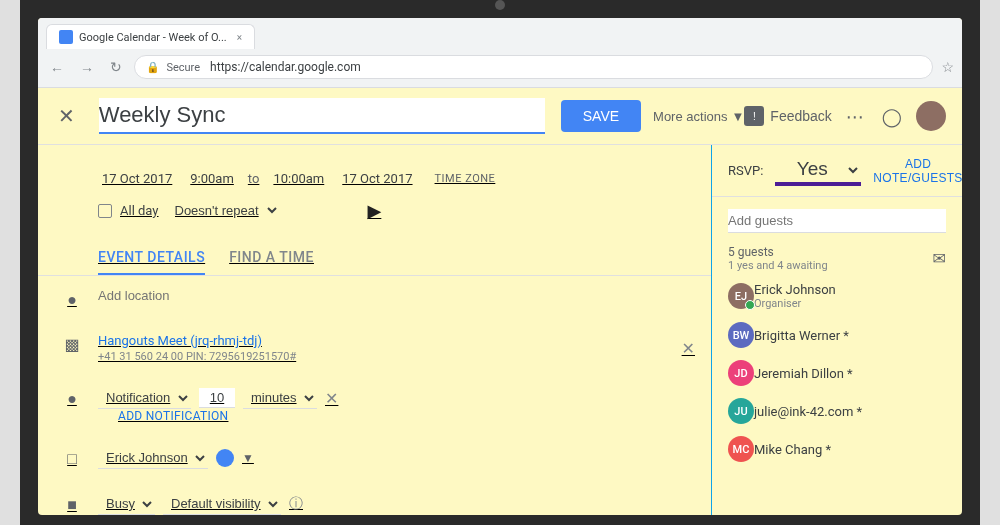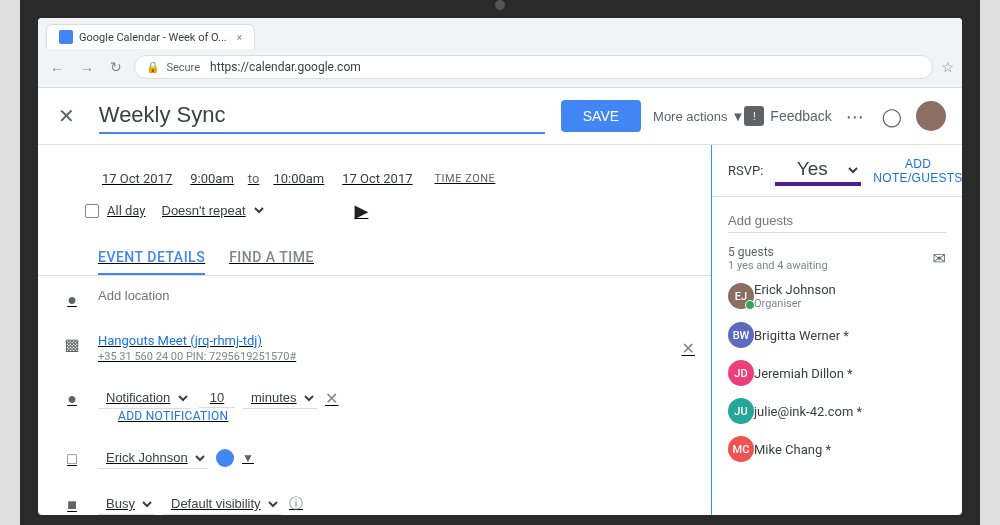--- a/index.html
+++ b/index.html
@@ -18,21 +18,21 @@
       padding: 18px 18px 28px 18px;
       position: relative;
     }
     .laptop-notch {
       width: 10px; height: 10px;
       background: #555;
       border-radius: 50%;
       margin: 0 auto 8px;
     }
     .screen {
-      background: #ffffff;
+      background: #fef9c3;
       border-radius: 4px;
       overflow: hidden;
       width: 100%;
     }
     
     .browser-chrome {
       background: #f1f3f4;
       border-bottom: 1px solid #dadce0;
       padding: 6px 8px 0 8px;
     }
@@ -215,21 +215,21 @@
       font-size: 11px;
       cursor: pointer;
       margin-left: 8px;
       text-transform: uppercase;
       letter-spacing: 0.5px;
     }
     
     .allday-row {
       display: flex;
       align-items: center;
-      padding: 4px 47px;
+      padding: 4px 60px;
       gap: 8px;
       font-size: 13px;
       color: #3c4043;
     }
     .checkbox {
       width: 14px; height: 14px;
       border: 1.5px solid #80868b;
       border-radius: 2px;
       cursor: pointer;
     }
@@ -559,21 +559,21 @@
             <input class="location-input" type="text" placeholder="Add location" style="">
           </div>
         </div>
 
         <div class="detail-row">
           <span class="detail-icon">▩</span>
           <div class="detail-content">
             <div class="hangouts-row">
               <div class="hangouts-info">
                 <div class="title">Hangouts Meet (jrq-rhmj-tdj)</div>
-                <div class="subtitle">+35 31 560 24 00 PIN: 729561925157​0#</div>
+                <div class="subtitle">+41 31 560 24 00 PIN: 729561925157​0#</div>
               </div>
               <span class="x-btn">✕</span>
             </div>
           </div>
         </div>
 
         <div class="detail-row">
           <span class="detail-icon">●</span>
           <div class="detail-content">
             <div class="notification-row">

